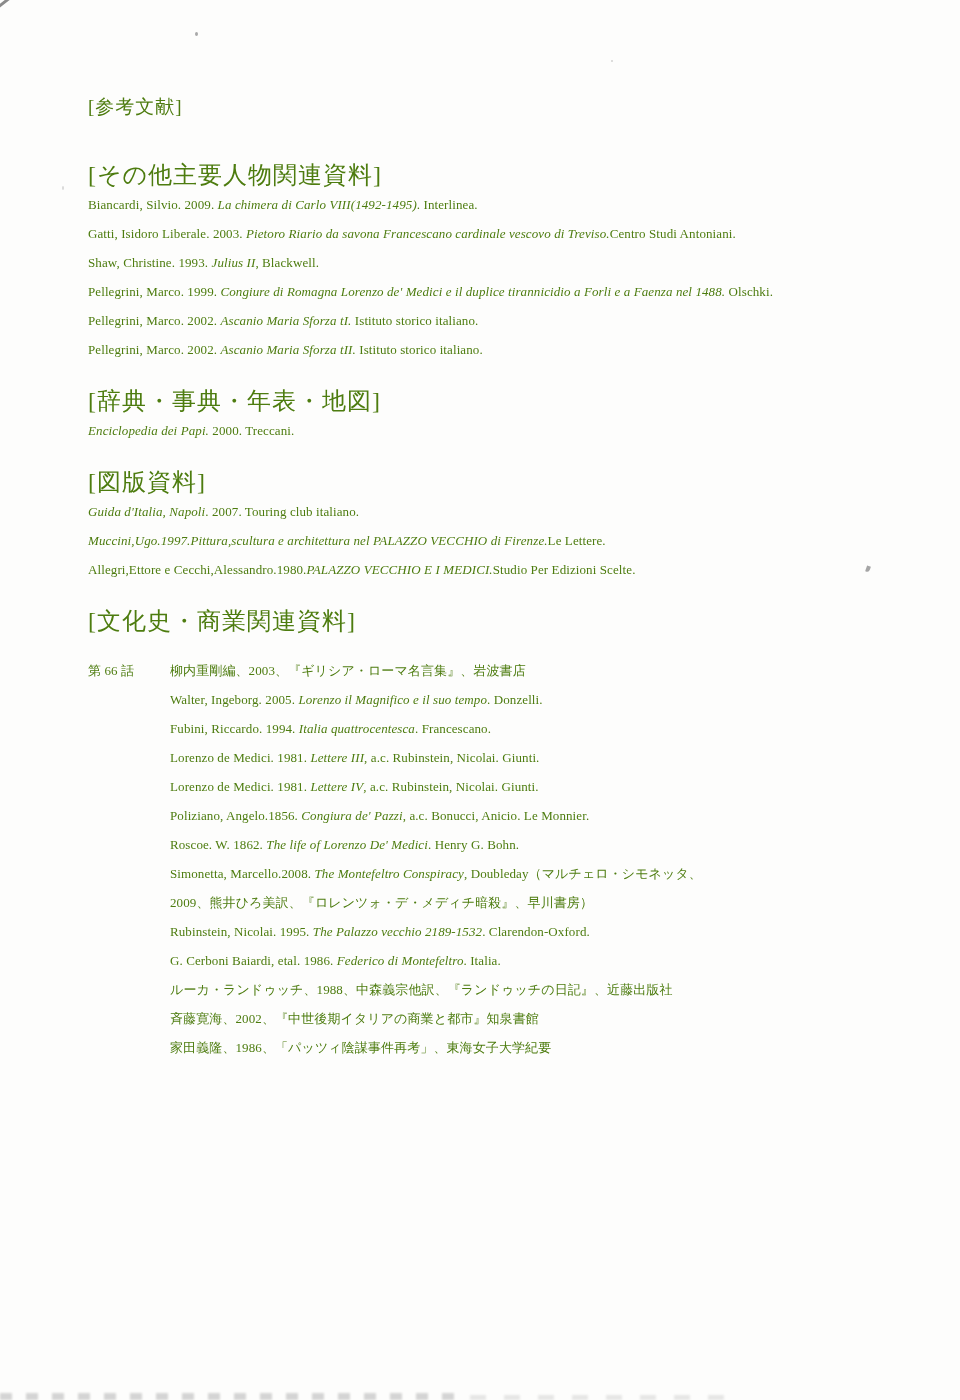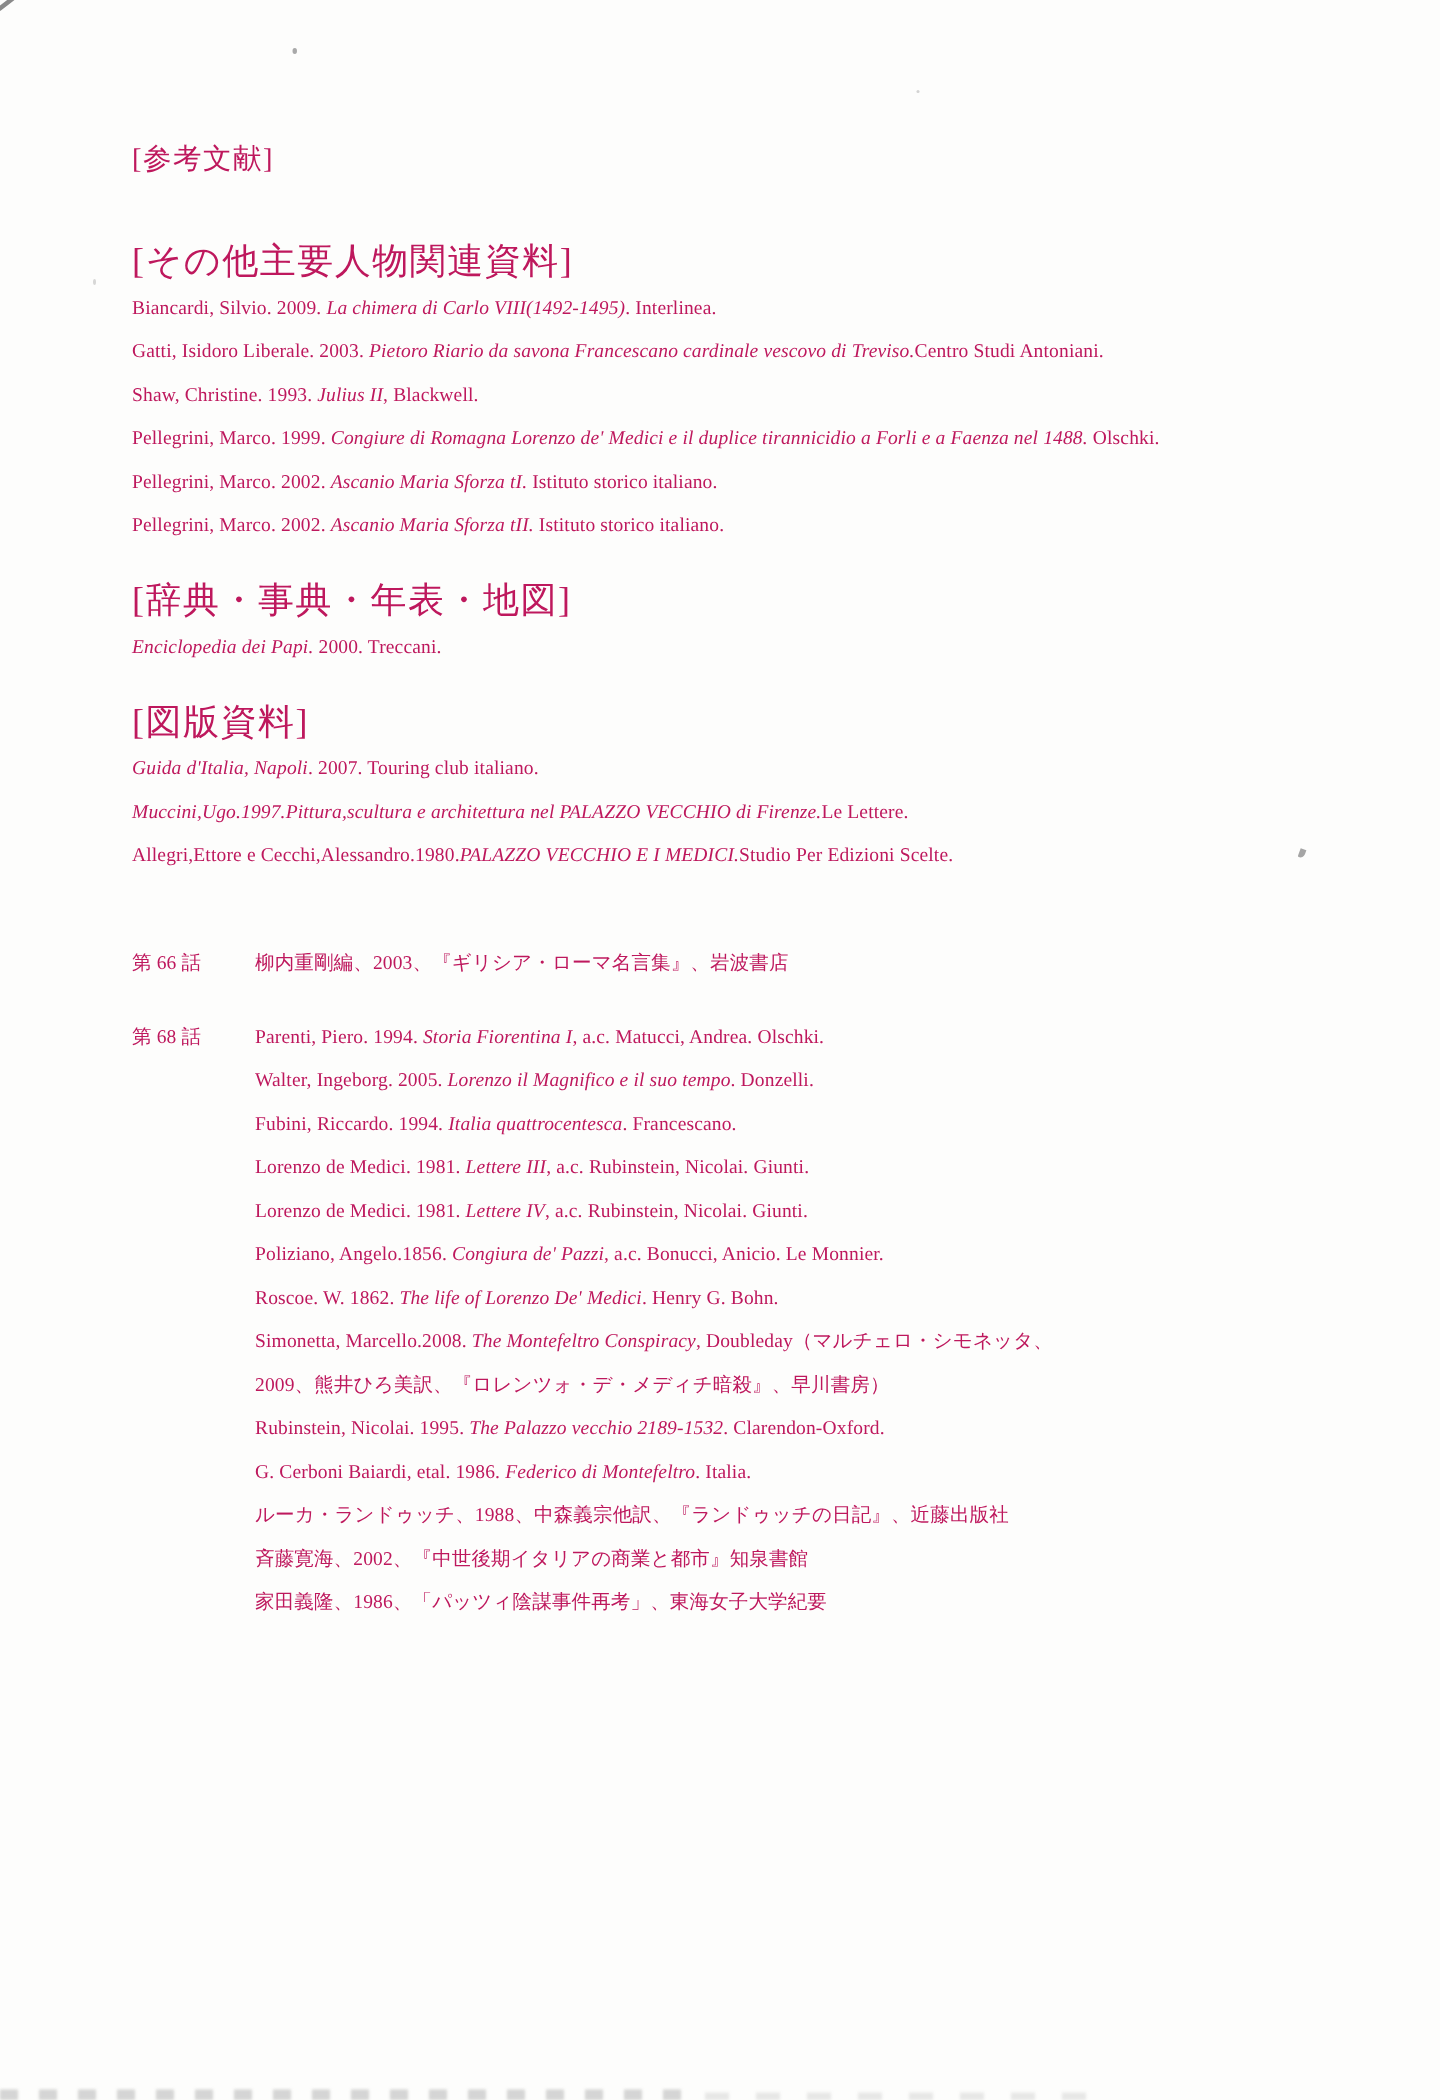--- a/index.html
+++ b/index.html
@@ -5,21 +5,21 @@
   html, body { margin: 0; padding: 0; background: #ffffff; }
   .page {
     position: relative;
     width: 960px;
     height: 1400px;
     box-sizing: border-box;
     background: #fdfdfc;
     overflow: hidden;
     padding: 92px 0 0 88px;
     font-family: "Liberation Serif", "DejaVu Serif", serif;
-    color: #be185d;
+    color: #4d7c0f;
   }
   h1.doc-title {
     font-size: 19px;
     font-weight: normal;
     line-height: 29px;
     margin: 0 0 40px 0;
     letter-spacing: 1px;
   }
   section.ref-section { margin: 0 0 23px 0; }
   h2.section-heading {
@@ -84,22 +84,22 @@
         <h2 class="section-heading">[辞典・事典・年表・地図]</h2>
         <p class="citation"><em>Enciclopedia dei Papi.</em><span> 2000. Treccani.</span></p>
       </section>
       <section class="ref-section">
         <h2 class="section-heading">[図版資料]</h2>
         <p class="citation"><em>Guida d'Italia, Napoli</em><span>. 2007. Touring club italiano.</span></p>
         <p class="citation"><em>Muccini,Ugo.1997.Pittura,scultura e architettura nel PALAZZO VECCHIO di Firenze.</em><span>Le Lettere.</span></p>
         <p class="citation"><span>Allegri,Ettore e Cecchi,Alessandro.1980.</span><em>PALAZZO VECCHIO E I MEDICI.</em><span>Studio Per Edizioni Scelte.</span></p>
       </section>
       <section class="ref-section">
+        <h2 class="section-heading">[文化史・商業関連資料]</h2>
         <p class="citation"><span class="episode-label">第 66 話</span><span>柳内重剛編、2003、『ギリシア・ローマ名言集』、岩波書店</span></p>
-        <p class="citation"><span class="episode-label">第 68 話</span><span>Parenti, Piero. 1994. </span><em>Storia Fiorentina I</em><span>, a.c. Matucci, Andrea. Olschki.</span></p>
         <p class="citation indent"><span>Walter, Ingeborg. 2005. </span><em>Lorenzo il Magnifico e il suo tempo</em><span>. Donzelli.</span></p>
         <p class="citation indent"><span>Fubini, Riccardo. 1994. </span><em>Italia quattrocentesca</em><span>. Francescano.</span></p>
         <p class="citation indent"><span>Lorenzo de Medici. 1981. </span><em>Lettere III</em><span>, a.c. Rubinstein, Nicolai. Giunti.</span></p>
         <p class="citation indent"><span>Lorenzo de Medici. 1981. </span><em>Lettere IV</em><span>, a.c. Rubinstein, Nicolai. Giunti.</span></p>
         <p class="citation indent"><span>Poliziano, Angelo.1856. </span><em>Congiura de' Pazzi</em><span>, a.c. Bonucci, Anicio. Le Monnier.</span></p>
         <p class="citation indent"><span>Roscoe. W. 1862. </span><em>The life of Lorenzo De' Medici</em><span>. Henry G. Bohn.</span></p>
         <p class="citation indent"><span>Simonetta, Marcello.2008. </span><em>The Montefeltro Conspiracy</em><span>, Doubleday（マルチェロ・シモネッタ、</span></p>
         <p class="citation indent"><span>2009、熊井ひろ美訳、『ロレンツォ・デ・メディチ暗殺』、早川書房）</span></p>
         <p class="citation indent"><span>Rubinstein, Nicolai. 1995. </span><em>The Palazzo vecchio 2189-1532</em><span>. Clarendon-Oxford.</span></p>
         <p class="citation indent"><span>G. Cerboni Baiardi, etal. 1986. </span><em>Federico di Montefeltro</em><span>. Italia.</span></p>

